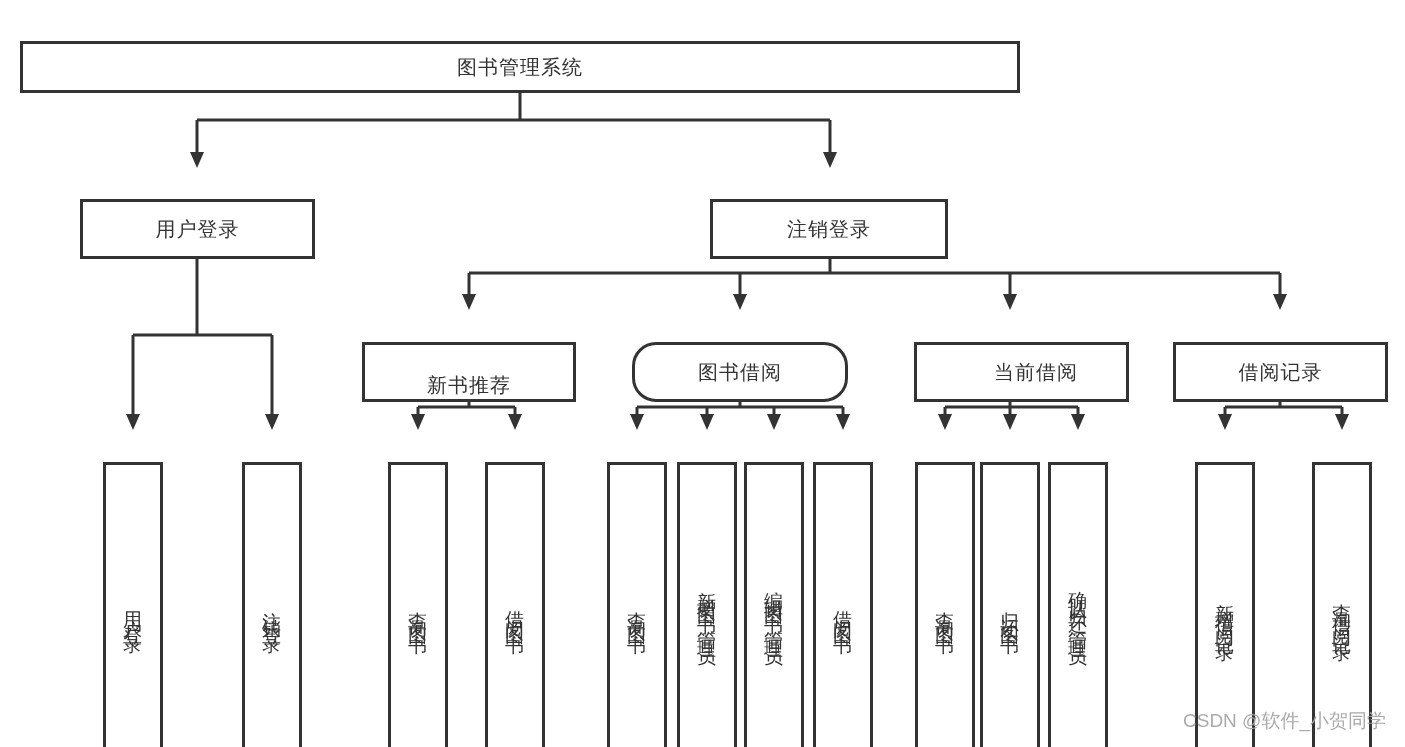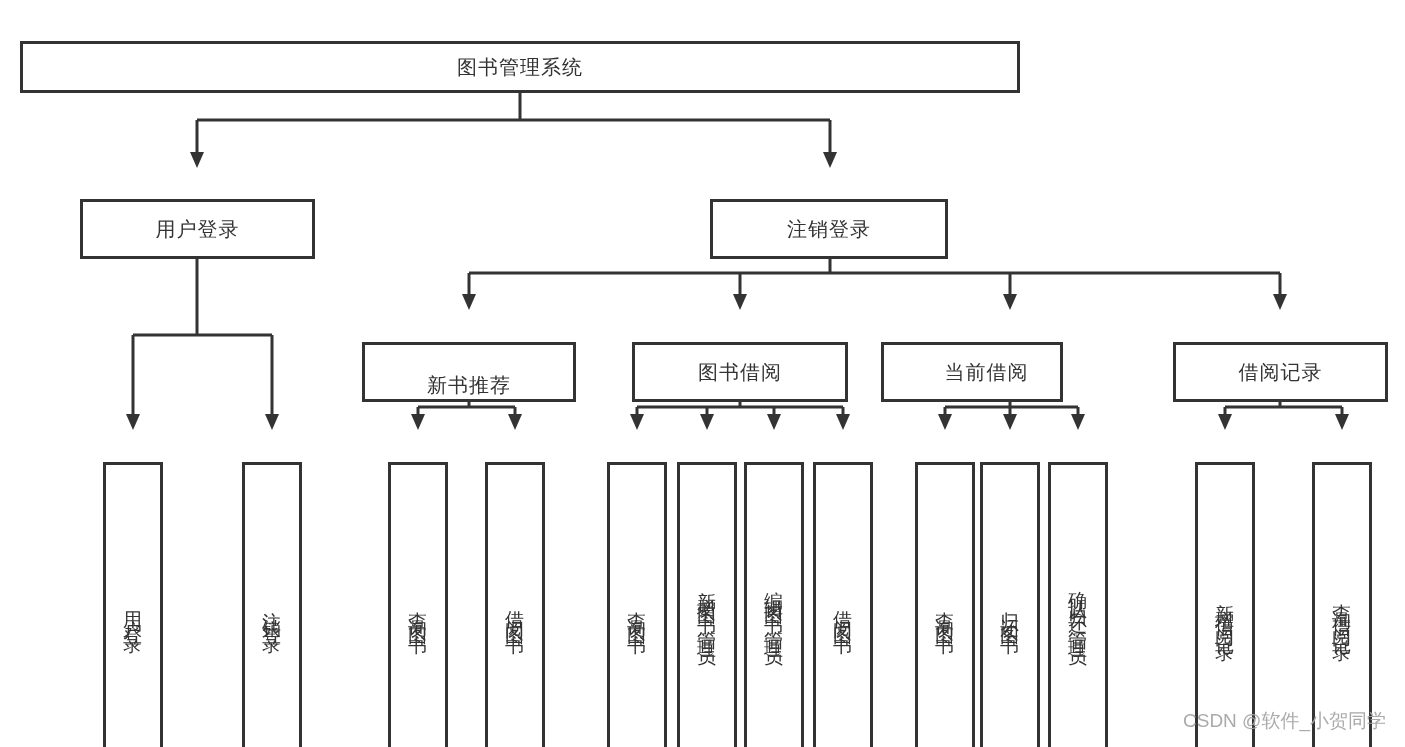--- a/index.html
+++ b/index.html
@@ -46,22 +46,22 @@
   .node.leaf span {
     writing-mode: vertical-rl;
     text-orientation: mixed;
     letter-spacing: 8px;
     line-height: 1;
   }
   .root-box   { left: 20px;  top: 14px;  width: 1000px; height: 52px; }
   .l2-a       { left: 80px;  top: 172px; width: 235px;  height: 60px; }
   .l2-b       { left: 710px; top: 172px; width: 238px;  height: 60px; }
   .l3-a       { left: 362px; top: 315px; width: 214px;  height: 60px; align-items: flex-end; }
-  .l3-b       { left: 632px; top: 315px; width: 216px;  height: 60px; }
-  .l3-c       { left: 881px; top: 315px; width: 182px;  height: 60px; padding-left: 29px; }
+  .l3-b       { left: 632px; top: 315px; width: 216px;  height: 60px; border-radius: 24px; }
+  .l3-c       { left: 914px; top: 315px; width: 215px;  height: 60px; padding-left: 29px; }
   .l3-d       { left: 1173px;top: 315px; width: 215px;  height: 60px; }
   .leaf-0  { left: 103px; }
   .leaf-1  { left: 242px; }
   .leaf-2  { left: 388px; }
   .leaf-3  { left: 485px; }
   .leaf-4  { left: 607px; }
   .leaf-5  { left: 677px; }
   .leaf-6  { left: 744px; }
   .leaf-7  { left: 813px; }
   .leaf-8  { left: 915px; }

